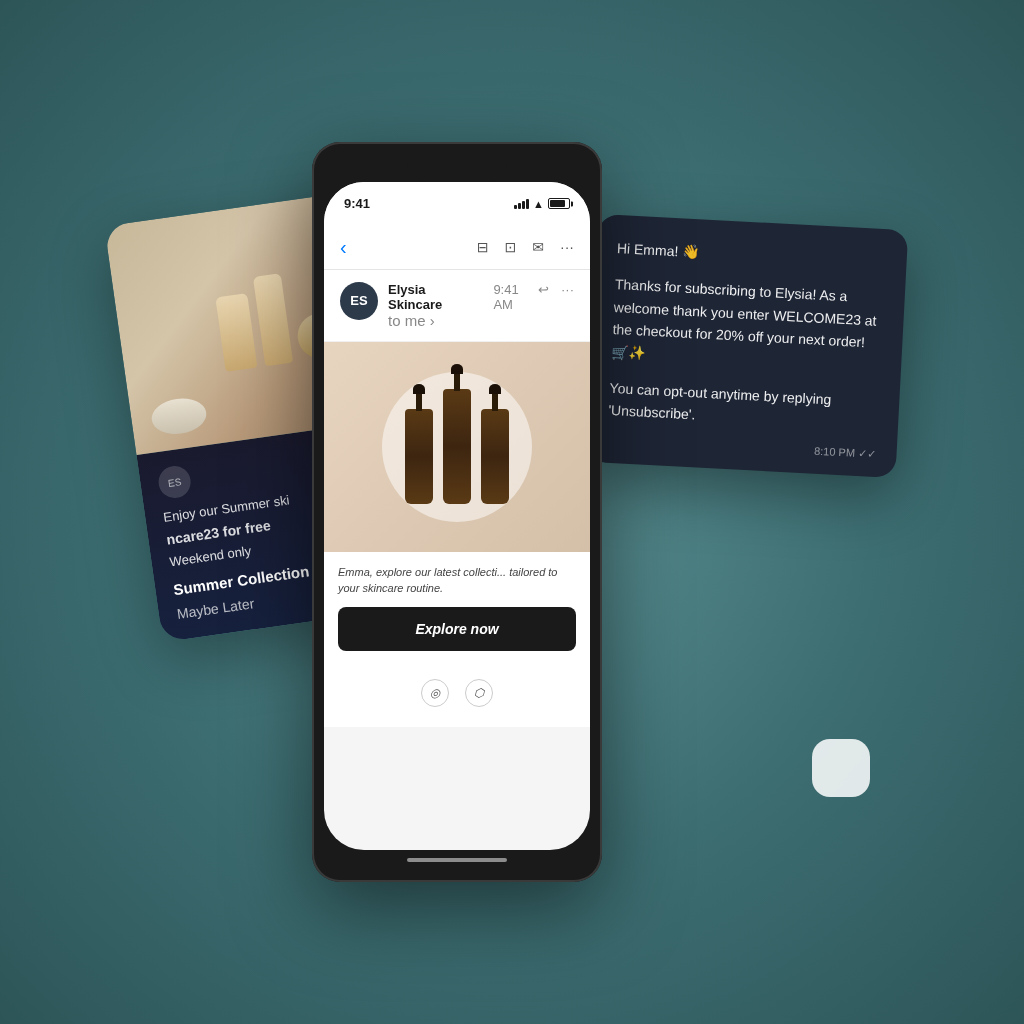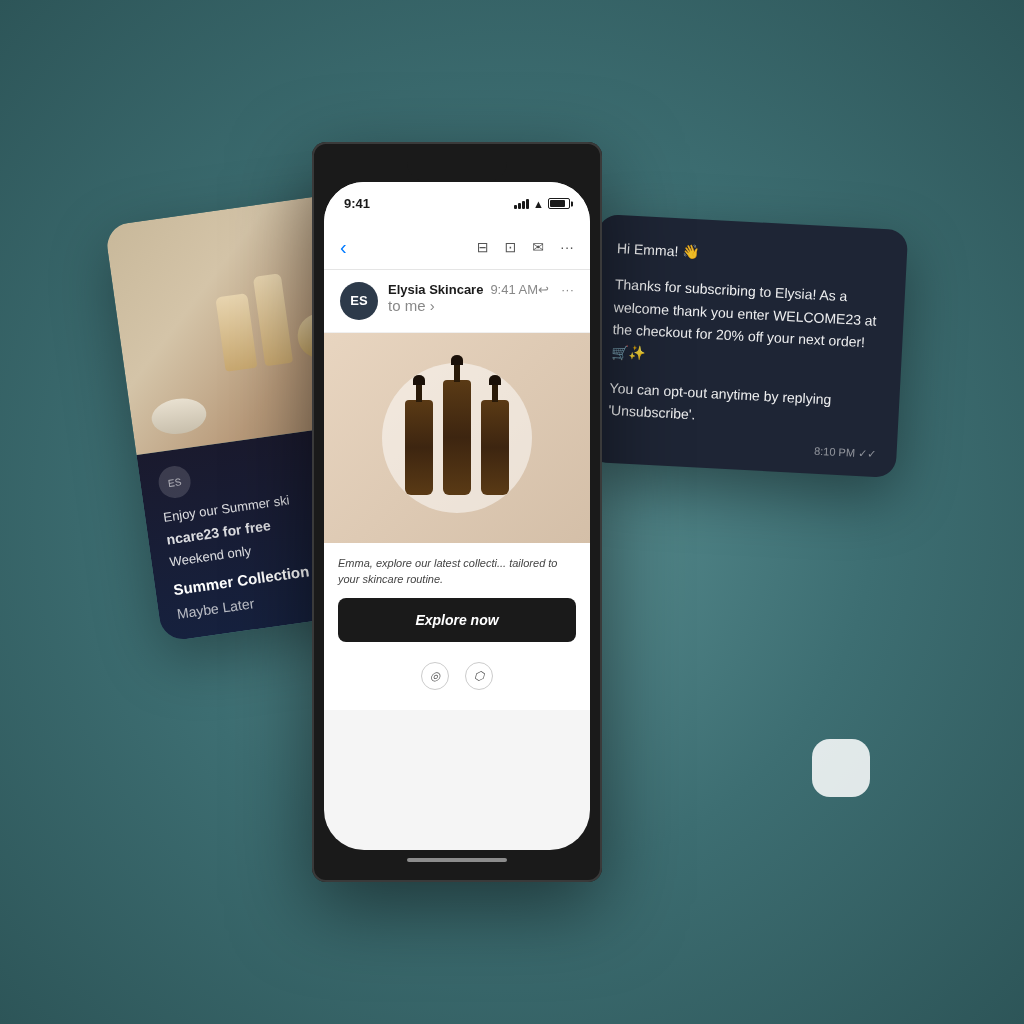--- a/index.html
+++ b/index.html
@@ -142,21 +142,21 @@
     }
 
     
     .phone {
       position: absolute;
       left: 200px;
       top: 20px;
       width: 290px;
       height: 740px;
       background: #1a1a1a;
-      border-radius: 14px;
+      border-radius: 28px;
       box-shadow: 0 25px 80px rgba(0,0,0,0.5), inset 0 0 0 2px #3a3a3a;
       z-index: 10;
       display: flex;
       flex-direction: column;
       align-items: center;
       padding: 12px 0 20px;
     }
 
     .phone-notch {
       width: 100px;
@@ -415,21 +415,21 @@
     .explore-button {
       display: block;
       width: 100%;
       background: #1a1a1a;
       color: white;
       text-align: center;
       padding: 14px;
       border-radius: 8px;
       font-size: 14px;
       font-weight: 600;
-      margin-bottom: 20px;
+      margin-bottom: 28px;
       cursor: pointer;
     }
 
     .email-footer {
       text-align: center;
       padding: 8px 14px;
       font-size: 10px;
       color: #888;
       line-height: 1.5;
     }
@@ -589,21 +589,21 @@
           <span class="toolbar-icon">⊡</span>
           <span class="toolbar-icon">✉</span>
           <span class="toolbar-icon">···</span>
         </div>
       </div>
 
       <div class="email-sender">
         <div class="sender-left">
           <div class="sender-avatar">ES</div>
           <div class="sender-info">
-            <div style="display:flex;align-items:center;gap:7px;">
+            <div style="display:flex;align-items:center;gap:16px;">
               <span class="sender-name">Elysia Skincare</span>
               <span class="sender-time">9:41 AM</span>
             </div>
             <div class="sender-to">
               <span>to me ›</span>
             </div>
           </div>
         </div>
         <div class="sender-actions">
           <span>↩</span>

